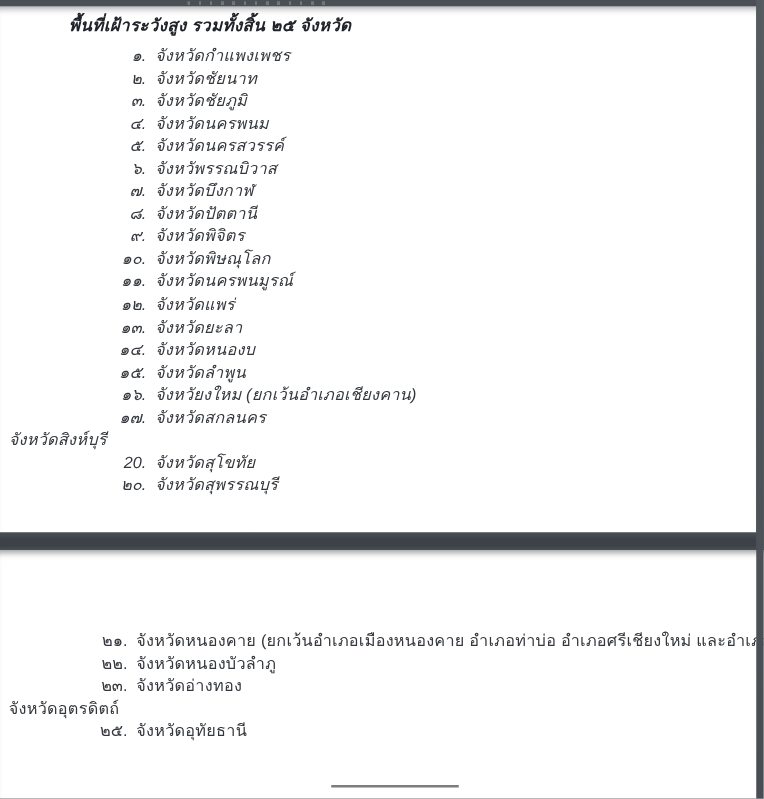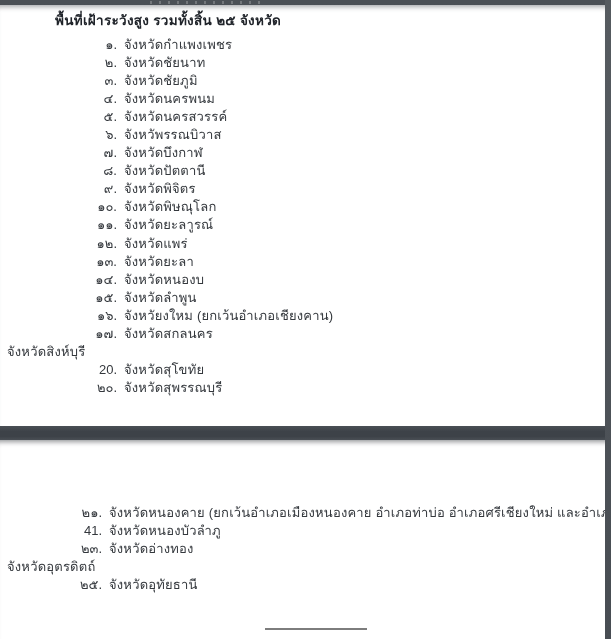--- a/index.html
+++ b/index.html
@@ -34,20 +34,21 @@
   .page {
     position: absolute;
     left: 0;
     width: 605px;
     background: #ffffff;
     box-shadow: inset 0 6px 5px -4px rgba(60,64,70,0.45);
   }
   .page-1 {
     top: 5px;
     height: 421px;
+    font-style: italic;
   }
   .page-gap {
     position: absolute;
     top: 426px;
     left: 0;
     width: 605px;
     height: 14px;
     background: linear-gradient(180deg, #4a4f55 0%, #3d4248 40%, #3d4248 75%, #4a4f55 100%);
   }
   .page-2 {
@@ -169,21 +170,21 @@
           <span class="txt">จังหวัดพิจิตร</span>
         </div>
 
         <div class="row">
           <span class="num">๑๐.</span>
           <span class="txt">จังหวัดพิษณุโลก</span>
         </div>
 
         <div class="row">
           <span class="num">๑๑.</span>
-          <span class="txt">จังหวัดยะลาูรณ์</span>
+          <span class="txt">จังหวัดนครพนมูรณ์</span>
         </div>
 
         <div class="row">
           <span class="num">๑๒.</span>
           <span class="txt">จังหวัดแพร่</span>
         </div>
 
         <div class="row">
           <span class="num">๑๓.</span>
           <span class="txt">จังหวัดยะลา</span>
@@ -229,21 +230,21 @@
 
   <div class="page page-2">
     <div class="province-list">
 
         <div class="row">
           <span class="num">๒๑.</span>
           <span class="txt">จังหวัดหนองคาย (ยกเว้นอำเภอเมืองหนองคาย อำเภอท่าบ่อ อำเภอศรีเชียงใหม่ และอำเภอสังคม)</span>
         </div>
 
         <div class="row">
-          <span class="num">41.</span>
+          <span class="num">๒๒.</span>
           <span class="txt">จังหวัดหนองบัวลำภู</span>
         </div>
 
         <div class="row">
           <span class="num">๒๓.</span>
           <span class="txt">จังหวัดอ่างทอง</span>
         </div>
 
         <div class="row">
           <span class="txt">จังหวัดอุตรดิตถ์</span>

